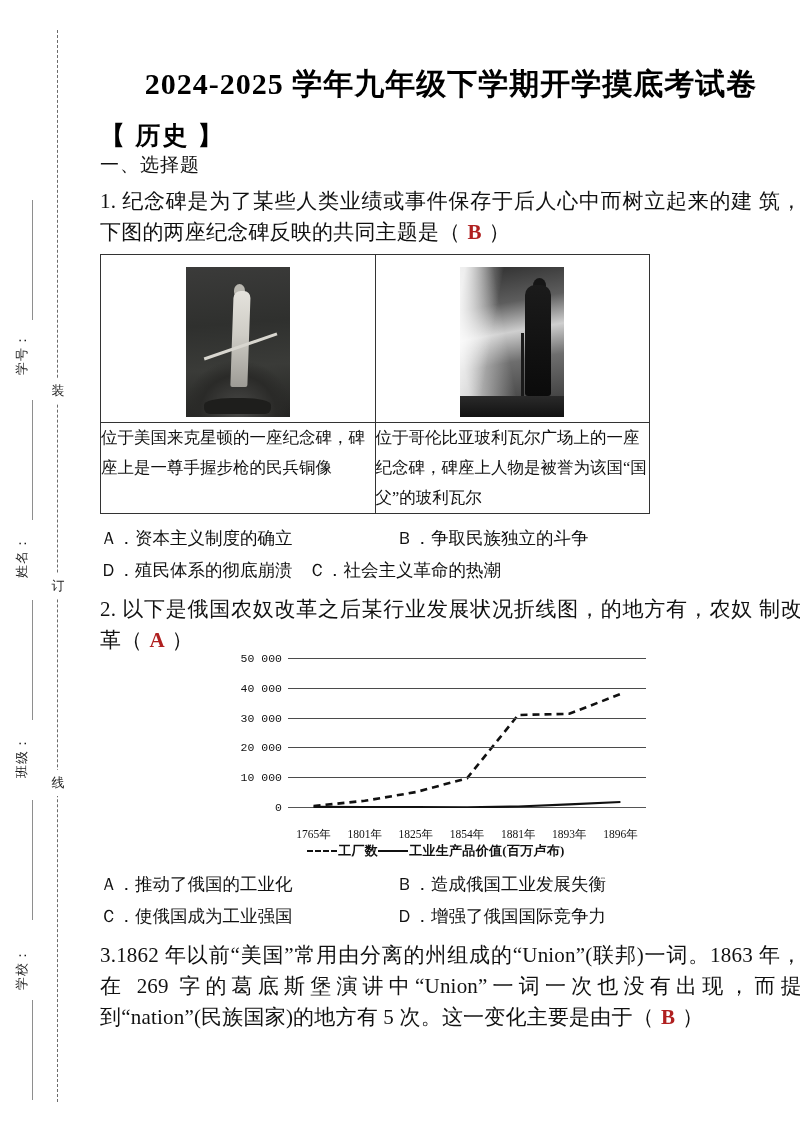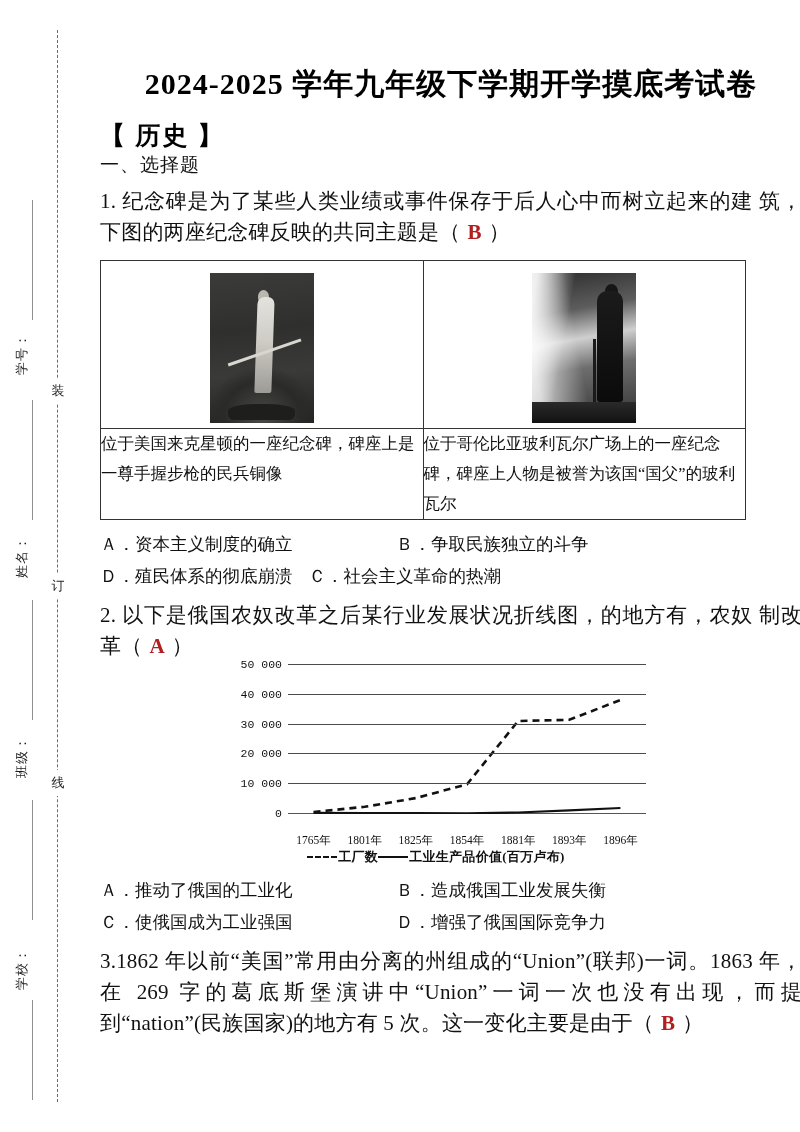--- a/index.html
+++ b/index.html
@@ -106,22 +106,22 @@
     font-size: 21px;
     line-height: 31px;
     margin-top: 8px;
     text-align: justify;
     letter-spacing: 0.2px;
   }
   .ans { color: #b02020; font-weight: bold; padding: 0 7px; }
 
   
   .img-table {
-    width: 646px;
-    margin-top: 12px;
+    width: 550px;
+    margin-top: 6px;
     border-collapse: collapse;
     table-layout: fixed;
   }
   .img-table td {
     border: 1px solid #333;
     vertical-align: top;
     padding: 0;
   }
   .img-cell { height: 168px; text-align: center; }
   .cap-cell {

